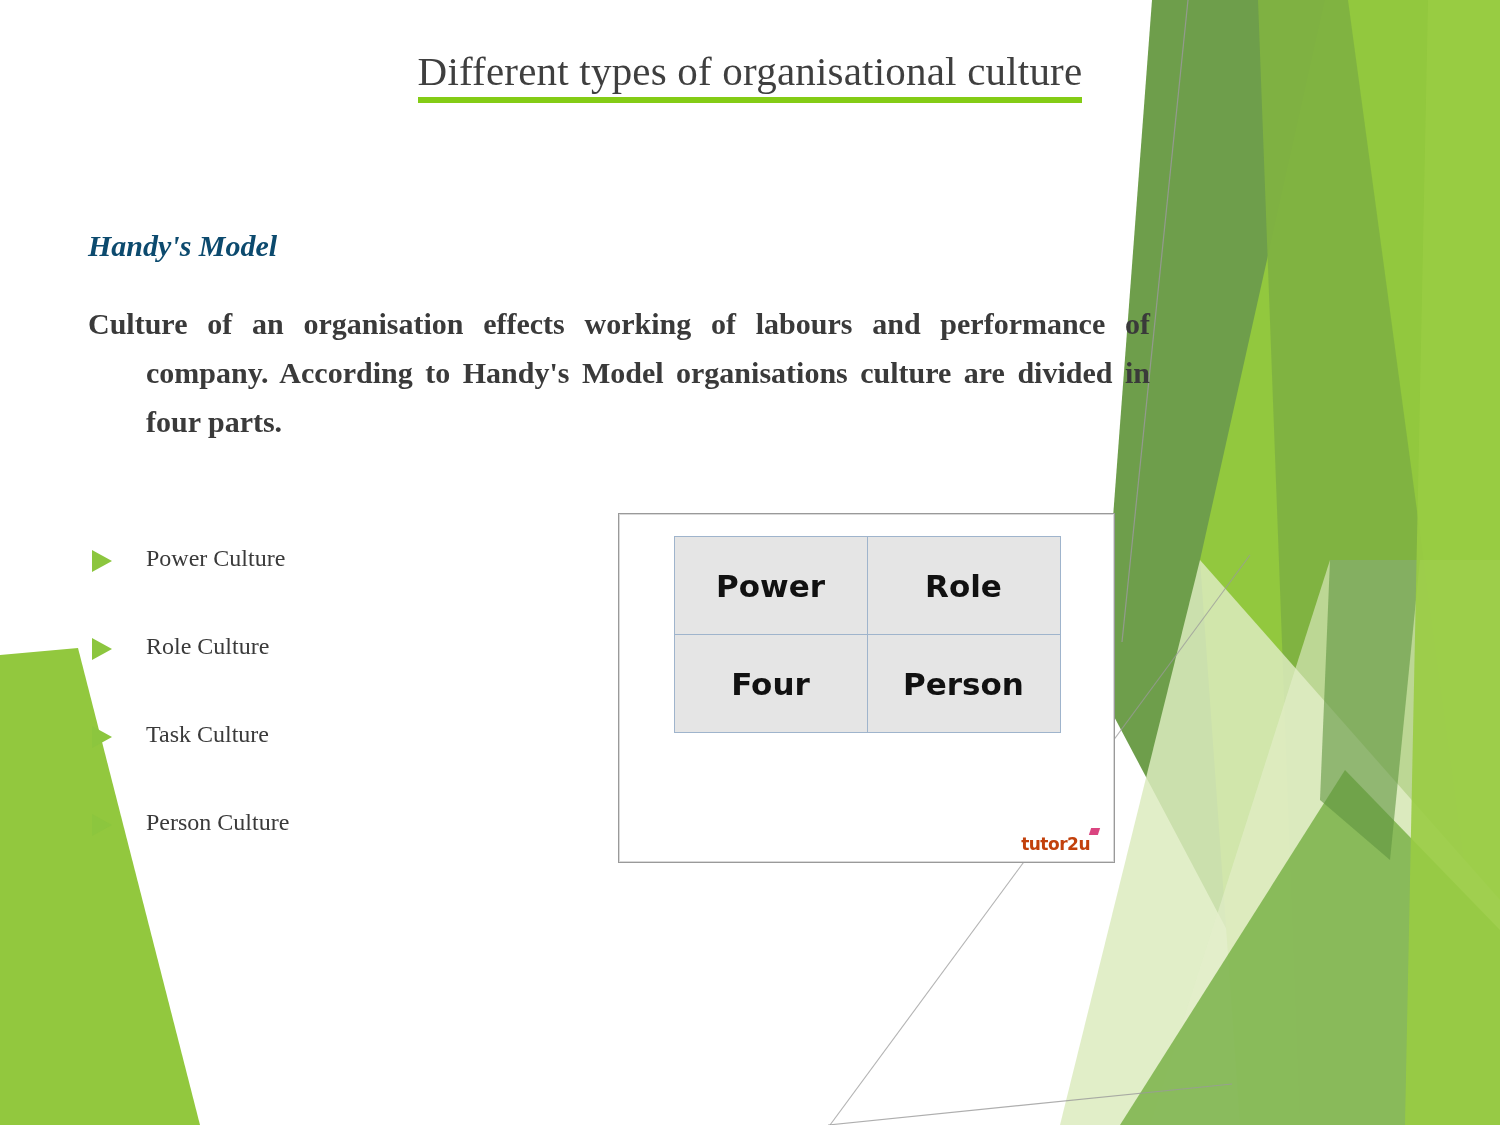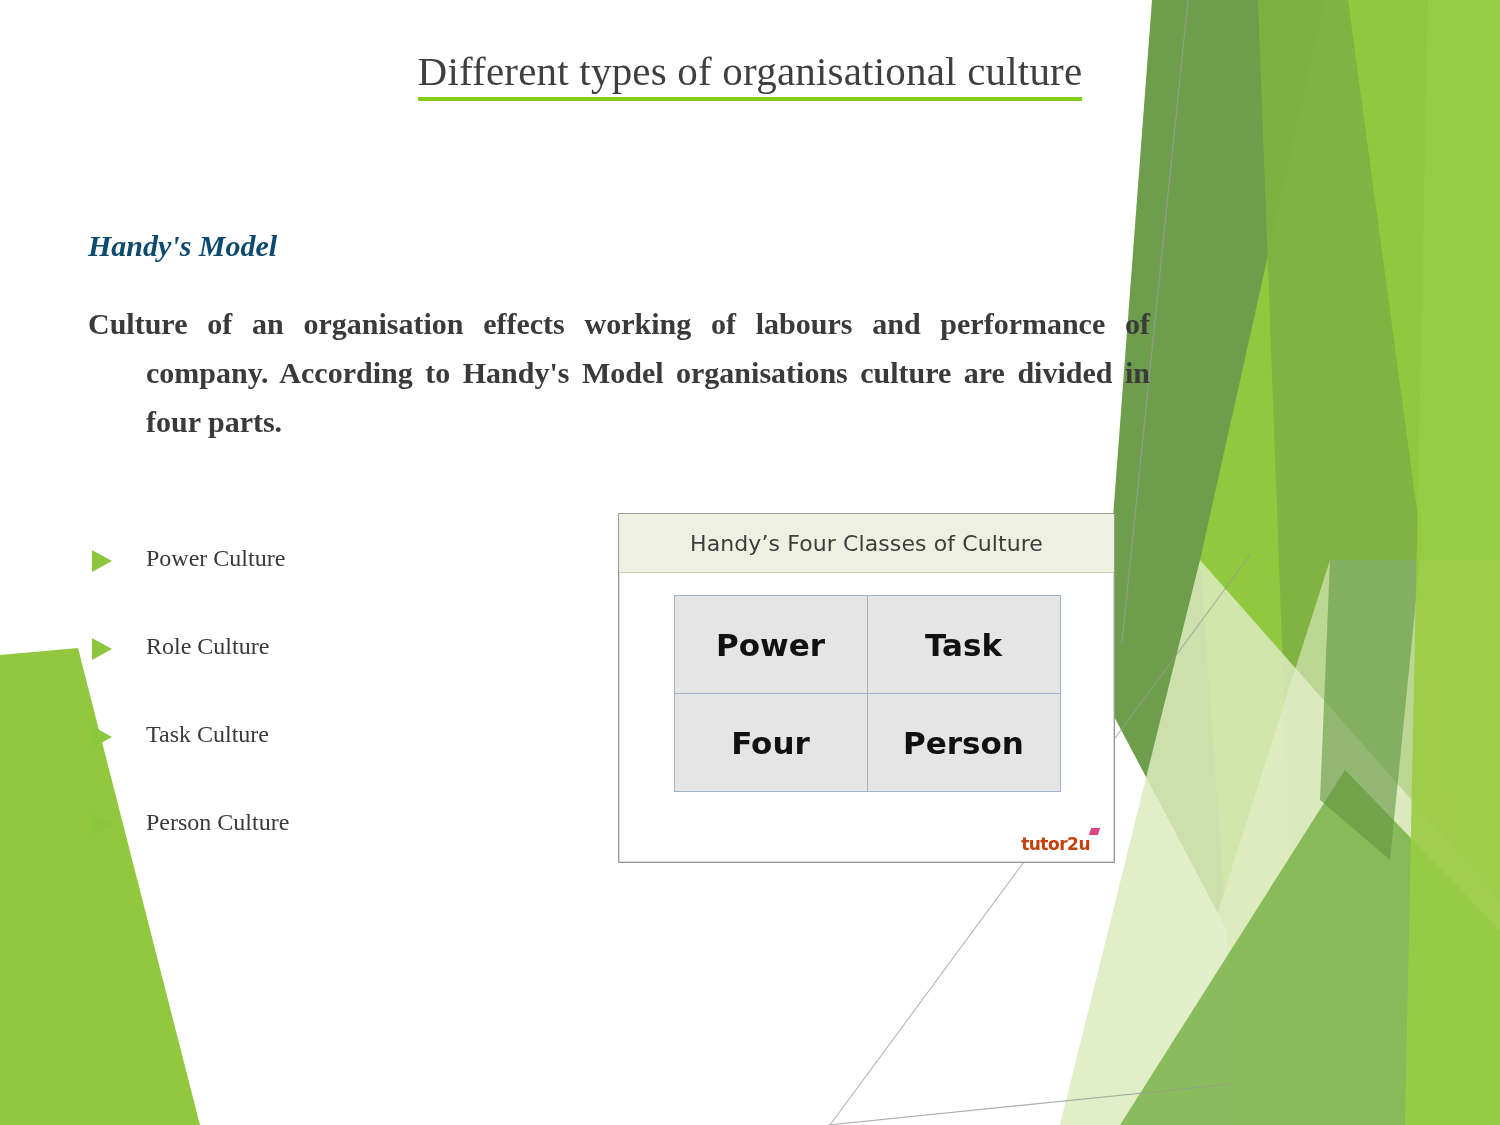--- a/index.html
+++ b/index.html
@@ -32,21 +32,21 @@
     left: 0;
     top: 48px;
     width: 1500px;
     text-align: center;
     font-size: 41px;
     line-height: 1.15;
     color: #3f3f3f;
     letter-spacing: 0.2px;
   }
   #title .u {
-    border-bottom: 4px solid #84cc16;
+    border-bottom: 6px solid #84cc16;
     padding-bottom: 3px;
   }
 
   
   #body-block {
     position: absolute;
     left: 88px;
     top: 228px;
     width: 1062px;
   }
@@ -219,24 +219,23 @@
       <span class="tri"></span>
       <span>Task Culture</span>
     </li>
     <li>
       <span class="tri"></span>
       <span>Person Culture</span>
     </li>
   </ul>
 
   <div id="figure">
-    <div id="fig-header">Handy’s Four Classes of Culture</div>
     <div id="fig-grid">
       <div class="cell">Power</div>
-      <div class="cell">Task</div>
+      <div class="cell">Role</div>
       <div class="cell">Four</div>
       <div class="cell">Person</div>
     </div>
     <div id="fig-logo">
       <span>tutor2u</span>
       <span class="dot"></span>
     </div>
   </div>
 
 </div>

